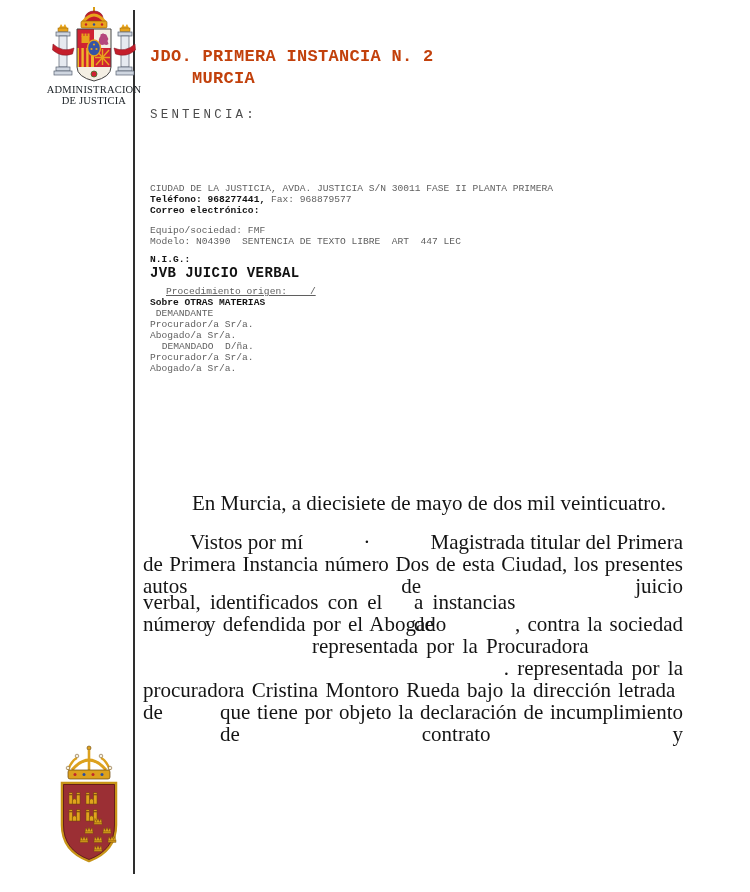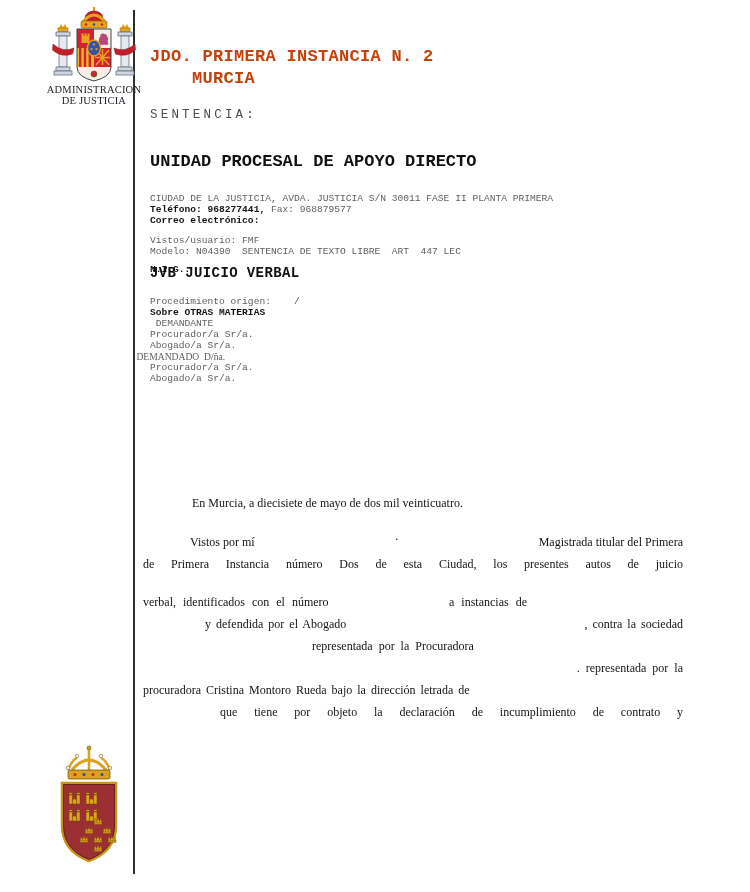--- a/index.html
+++ b/index.html
@@ -7,25 +7,25 @@
         font-family:"Liberation Serif",serif;color:#1a1a1a;}
   .abs{position:absolute;}
   .mono{font-family:"Liberation Mono","DejaVu Sans Mono",monospace;}
   .b{font-weight:bold;}
   .gray{color:#5f5f5f;}
   .blk{color:#151515;}
   .pre{white-space:pre;}
   .court{font-size:17px;font-weight:bold;letter-spacing:.3px;color:#c2410c;line-height:22px;}
   .sent-label{font-size:12.5px;letter-spacing:3.2px;color:#4c4c4c;}
   .unit{font-size:17px;font-weight:bold;color:#111;}
-  .sm{font-size:9.6px;line-height:11px;margin-top:10px;}
+  .sm{font-size:9.6px;line-height:11px;}
   .jvb{font-size:14px;font-weight:bold;letter-spacing:.4px;color:#111;}
   .vline{position:absolute;left:133px;top:10px;width:1.5px;height:864px;background:#2e2e2e;}
   .caption{font-size:10.5px;line-height:11px;text-align:center;color:#20262b;letter-spacing:.2px;}
-  .body-col{position:absolute;left:143px;width:540px;font-size:12px;line-height:22px;color:#141414;}
+  .body-col{position:absolute;left:143px;width:540px;font-size:21px;line-height:22px;color:#141414;}
   .title{font-weight:bold;font-size:16px;letter-spacing:7px;text-align:center;}
   .line{height:22px;}
   .flexline{display:flex;justify-content:space-between;}
   .jl{text-align:justify;text-align-last:justify;}
   .right{text-align:right;}
   .ws2{word-spacing:2px;}
   .ws3{word-spacing:3px;}
   .ws4{word-spacing:4px;margin-top:16px;}
   .dot{position:relative;top:-6px;}
 </style>
@@ -109,37 +109,36 @@
   </div>
   <div class="abs caption" style="left:42px;top:84px;width:104px;">
     <div>ADMINISTRACION</div>
     <div>DE JUSTICIA</div>
   </div>
 
   <div class="abs mono court" style="left:150px;top:46px;">JDO. PRIMERA INSTANCIA N. 2</div>
   <div class="abs mono court" style="left:150px;top:68px;margin-left:42px;">MURCIA</div>
   <div class="abs mono sent-label" style="left:150px;top:108px;">SENTENCIA:</div>
 
-  <div class="abs mono unit" style="left:150px;top:152px;">UNIDAD PROCESAL DE APOYO DIRECTO</div>
   <div class="abs mono sm gray pre" style="left:150px;top:183px;">CIUDAD DE LA JUSTICIA, AVDA. JUSTICIA S/N 30011 FASE II PLANTA PRIMERA</div>
   <div class="abs mono sm" style="left:150px;top:194px;"><span class="b blk pre">Teléfono: 968277441,</span><span class="gray pre"> Fax: 968879577</span></div>
   <div class="abs mono sm b blk" style="left:150px;top:205px;">Correo electrónico:</div>
 
-  <div class="abs mono sm gray" style="left:150px;top:225px;">Vistos/usuario: FMF</div>
+  <div class="abs mono sm gray" style="left:150px;top:225px;">Equipo/sociedad: FMF</div>
   <div class="abs mono sm gray pre" style="left:150px;top:236px;">Modelo: N04390  SENTENCIA DE TEXTO LIBRE  ART  447 LEC</div>
 
   <div class="abs mono sm b blk" style="left:150px;top:254px;">N.I.G.:</div>
   <div class="abs mono jvb" style="left:150px;top:265px;">JVB JUICIO VERBAL</div>
-  <div class="abs mono sm gray pre" style="left:150px;top:286px;">Procedimiento origen:    /</div>
+  <div class="abs mono sm gray pre" style="left:166px;top:286px;text-decoration:underline;">Procedimiento origen:    /</div>
   <div class="abs mono sm b blk" style="left:150px;top:297px;">Sobre OTRAS MATERIAS</div>
 
   <div class="abs mono sm gray pre" style="left:150px;top:308px;"> DEMANDANTE</div>
   <div class="abs mono sm gray pre" style="left:150px;top:319px;">Procurador/a Sr/a.</div>
   <div class="abs mono sm gray pre" style="left:150px;top:330px;">Abogado/a Sr/a.</div>
-  <div class="abs mono sm gray pre" style="left:134px;top:341px;font-family:Liberation Serif, serif;"> DEMANDADO  D/ña.</div>
+  <div class="abs mono sm gray pre" style="left:156px;top:341px;"> DEMANDADO  D/ña.</div>
   <div class="abs mono sm gray pre" style="left:150px;top:352px;">Procurador/a Sr/a.</div>
   <div class="abs mono sm gray pre" style="left:150px;top:363px;">Abogado/a Sr/a.</div>
 
 
   <div class="body-col" style="top:492px;">
     <div class="line" style="padding-left:49px;">En Murcia, a diecisiete de mayo de dos mil veinticuatro.</div>
   </div>
 
   <div class="body-col" style="top:531px;">
     <div class="line flexline" style="padding-left:47px;">

